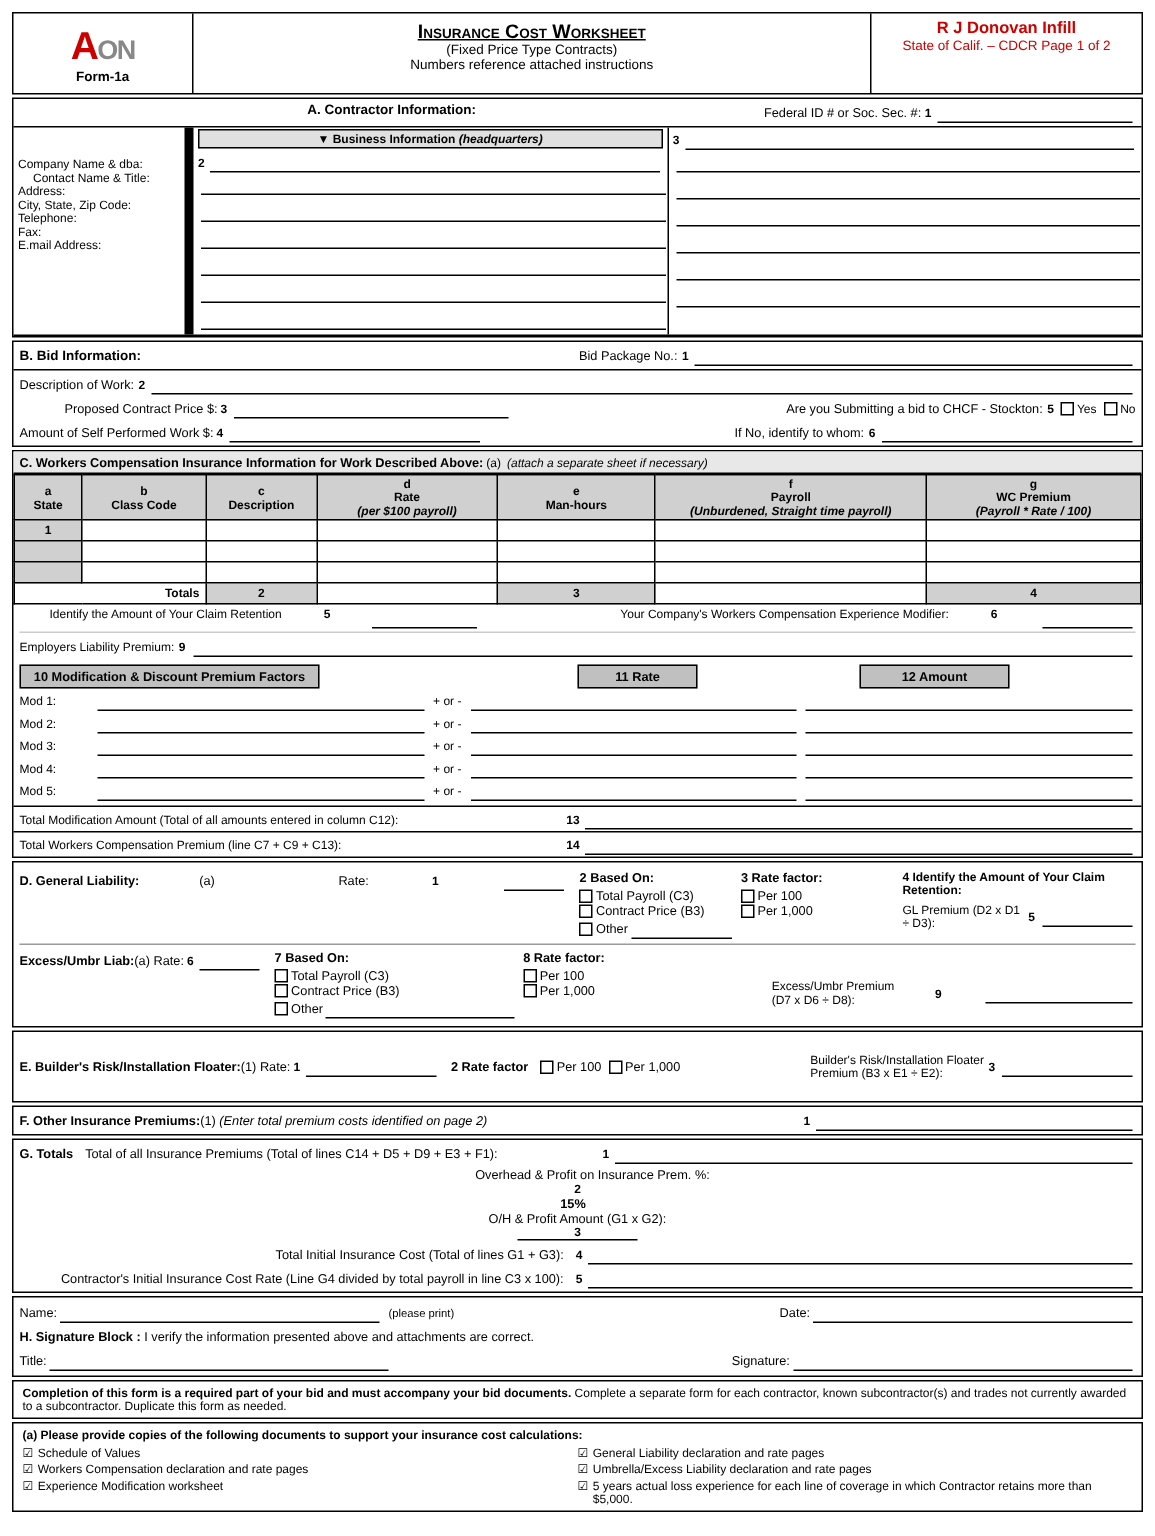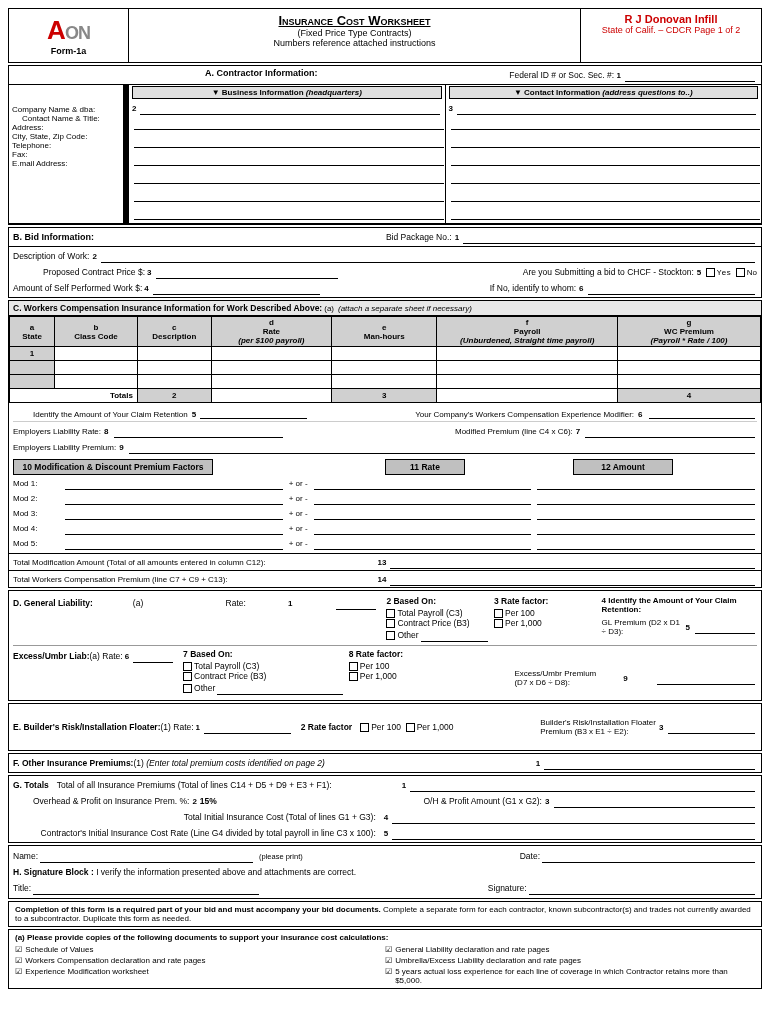--- a/index.html
+++ b/index.html
@@ -214,24 +214,20 @@
           <span class="field-line" style="flex:1;"></span>
         </div>
         <div class="field-line" style="width:100%;margin-bottom:2px;"></div>
         <div class="field-line" style="width:100%;margin-bottom:2px;"></div>
         <div class="field-line" style="width:100%;margin-bottom:2px;"></div>
         <div class="field-line" style="width:100%;margin-bottom:2px;"></div>
         <div class="field-line" style="width:100%;margin-bottom:2px;"></div>
         <div class="field-line" style="width:100%;"></div>
       </div>
       <div class="sec-a-col">
-        <div class="col-header">
-          ▼ <span class="bold">Contact Information</span>
-          <strong><em>(address questions to..)</em></strong>
-        </div>
         <div style="display:flex;align-items:center;margin-bottom:1px;font-size:8px;">
           <span class="field-num">3</span>
           <span class="field-line" style="flex:1;"></span>
         </div>
         <div class="field-line" style="width:100%;margin-bottom:2px;"></div>
         <div class="field-line" style="width:100%;margin-bottom:2px;"></div>
         <div class="field-line" style="width:100%;margin-bottom:2px;"></div>
         <div class="field-line" style="width:100%;margin-bottom:2px;"></div>
         <div class="field-line" style="width:100%;margin-bottom:2px;"></div>
         <div class="field-line" style="width:100%;"></div>
@@ -255,21 +251,21 @@
       </div>
       <div style="display:flex;align-items:center;margin-bottom:2px;font-size:8.5px;">
         <span style="padding-left:30px;">Proposed Contract Price $:</span>
         <span class="field-num" style="margin-left:2px;">3</span>
         <span class="field-line" style="min-width:140px;"></span>
         <span style="flex:1;"></span>
         <span>Are you Submitting a bid to CHCF - Stockton:</span>
         <span class="field-num" style="margin-left:3px;">5</span>
         &nbsp;
         <span class="checkbox"></span>
-        <span style="font-size:8px;font-family:Liberation Mono, monospace;">Yes</span>
+        <span style="font-size:8px;">Yes</span>
         &nbsp;&nbsp;
         <span class="checkbox"></span>
         <span style="font-size:8px;">No</span>
       </div>
       <div style="display:flex;align-items:center;font-size:8.5px;">
         <span>Amount of Self Performed Work $:</span>
         <span class="field-num" style="margin-left:2px;">4</span>
         <span class="field-line" style="min-width:130px;"></span>
         <span style="flex:1;"></span>
         <span>If No, identify to whom:</span>
@@ -330,36 +326,27 @@
           <td class="row-num">2</td>
           <td></td>
           <td class="row-num">3</td>
           <td></td>
           <td class="row-num" style="background:#d0d0d0;">4</td>
         </tr>
       </tbody>
     </table>
 
     <div style="padding:2px 4px;font-size:8px;">
-      <div style="display:flex;align-items:flex-end;margin-bottom:2px;border-bottom:1px solid #ccc;padding-bottom:2px;">
+      <div style="display:flex;align-items:flex-start;margin-bottom:2px;border-bottom:1px solid #ccc;padding-bottom:2px;gap:24px;">
         <span style="padding-left:20px;">Identify the Amount of Your Claim Retention</span>
         <span style="margin-left:4px;font-weight:bold;">5</span>
         <span class="field-line" style="min-width:70px;margin-left:4px;"></span>
         <span style="flex:1;"></span>
         <span>Your Company's Workers Compensation Experience Modifier:</span>
         <span class="field-num" style="margin:0 4px;">6</span>
-        <span class="field-line" style="min-width:60px;"></span>
-      </div>
-      <div style="display:flex;align-items:center;margin-bottom:2px;">
-        <span>Employers Liability Rate:</span>
-        <span class="field-num" style="margin:0 3px;">8</span>
-        <span class="field-line" style="min-width:80px;"></span>
-        <span style="flex:1;"></span>
-        <span>Modified Premium (line C4 x C6):</span>
-        <span class="field-num" style="margin:0 3px;">7</span>
         <span class="field-line" style="min-width:60px;"></span>
       </div>
       <div style="display:flex;align-items:center;justify-content:flex-end;margin-bottom:3px;">
         <span>Employers Liability Premium:</span>
         <span class="field-num" style="margin:0 3px;">9</span>
         <span class="field-line" style="min-width:60px;"></span>
       </div>
     </div>
 
     <div style="padding:0 4px 3px 4px;">
@@ -559,21 +546,21 @@
   </div>
 
   <div class="section">
     <div style="padding:2px 4px;font-size:8.5px;">
       <div style="display:flex;align-items:center;margin-bottom:2px;">
         <span class="bold">G.  Totals</span>
         <span style="flex:1;margin-left:8px;">Total of all Insurance Premiums (Total of  lines C14 + D5 + D9 + E3 + F1):</span>
         <span class="field-num">1</span>
         <span class="field-line" style="min-width:80px;"></span>
       </div>
-      <div style="display:flex;align-items:center;margin-bottom:2px;">
+      <div style="display:flex;align-items:center;margin-bottom:2px;flex-direction:column;">
         <span style="padding-left:20px;">Overhead &amp; Profit on Insurance Prem. %:</span>
         <span class="field-num" style="margin:0 3px;">2</span>
         <span style="font-weight:bold;margin-right:6px;">15%</span>
         <span style="flex:1;"></span>
         <span>O/H &amp; Profit Amount (G1 x G2):</span>
         <span class="field-num" style="margin:0 3px;">3</span>
         <span class="field-line" style="min-width:80px;"></span>
       </div>
       <div style="display:flex;align-items:center;margin-bottom:2px;">
         <span style="flex:1;text-align:right;padding-right:8px;">Total Initial Insurance Cost  (Total of lines G1 + G3):</span>

